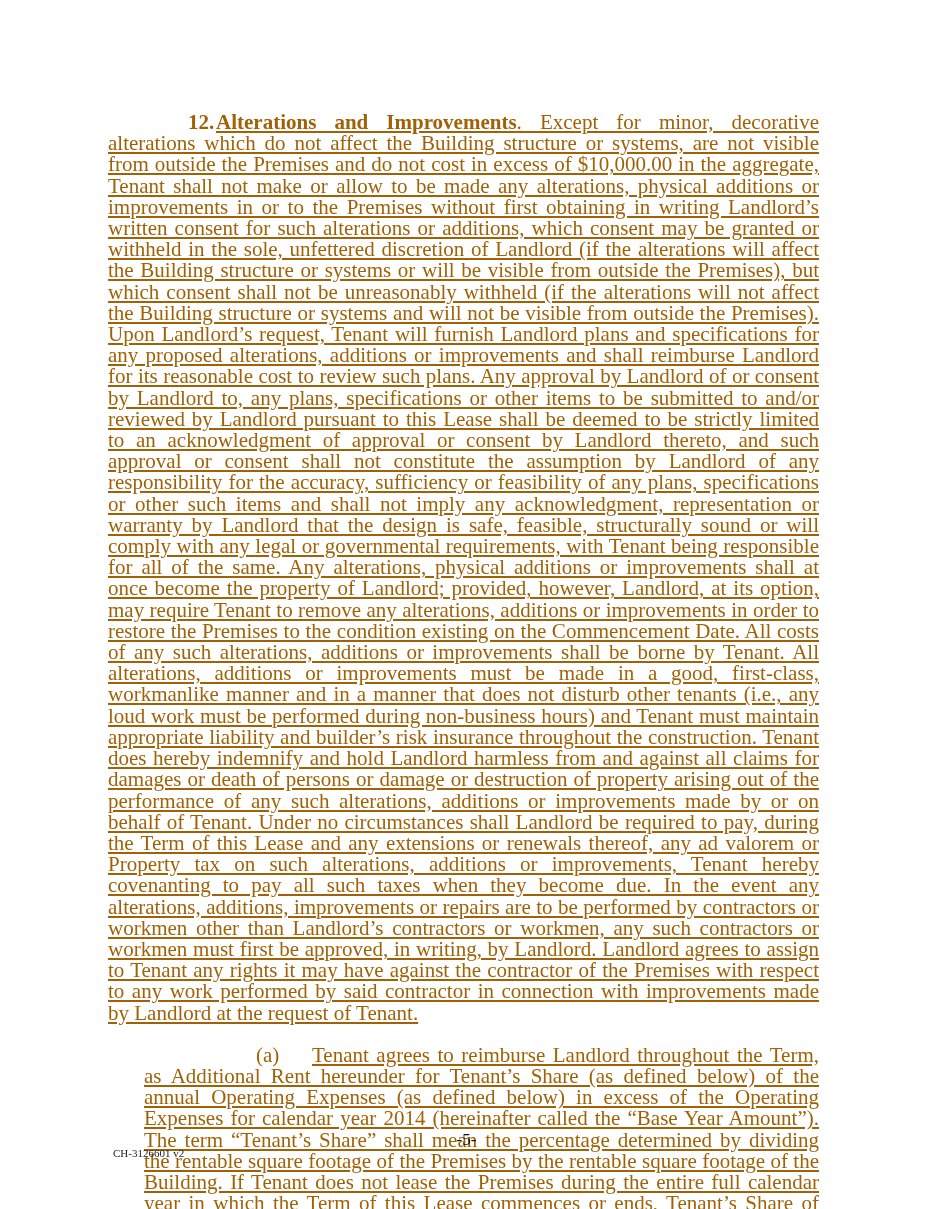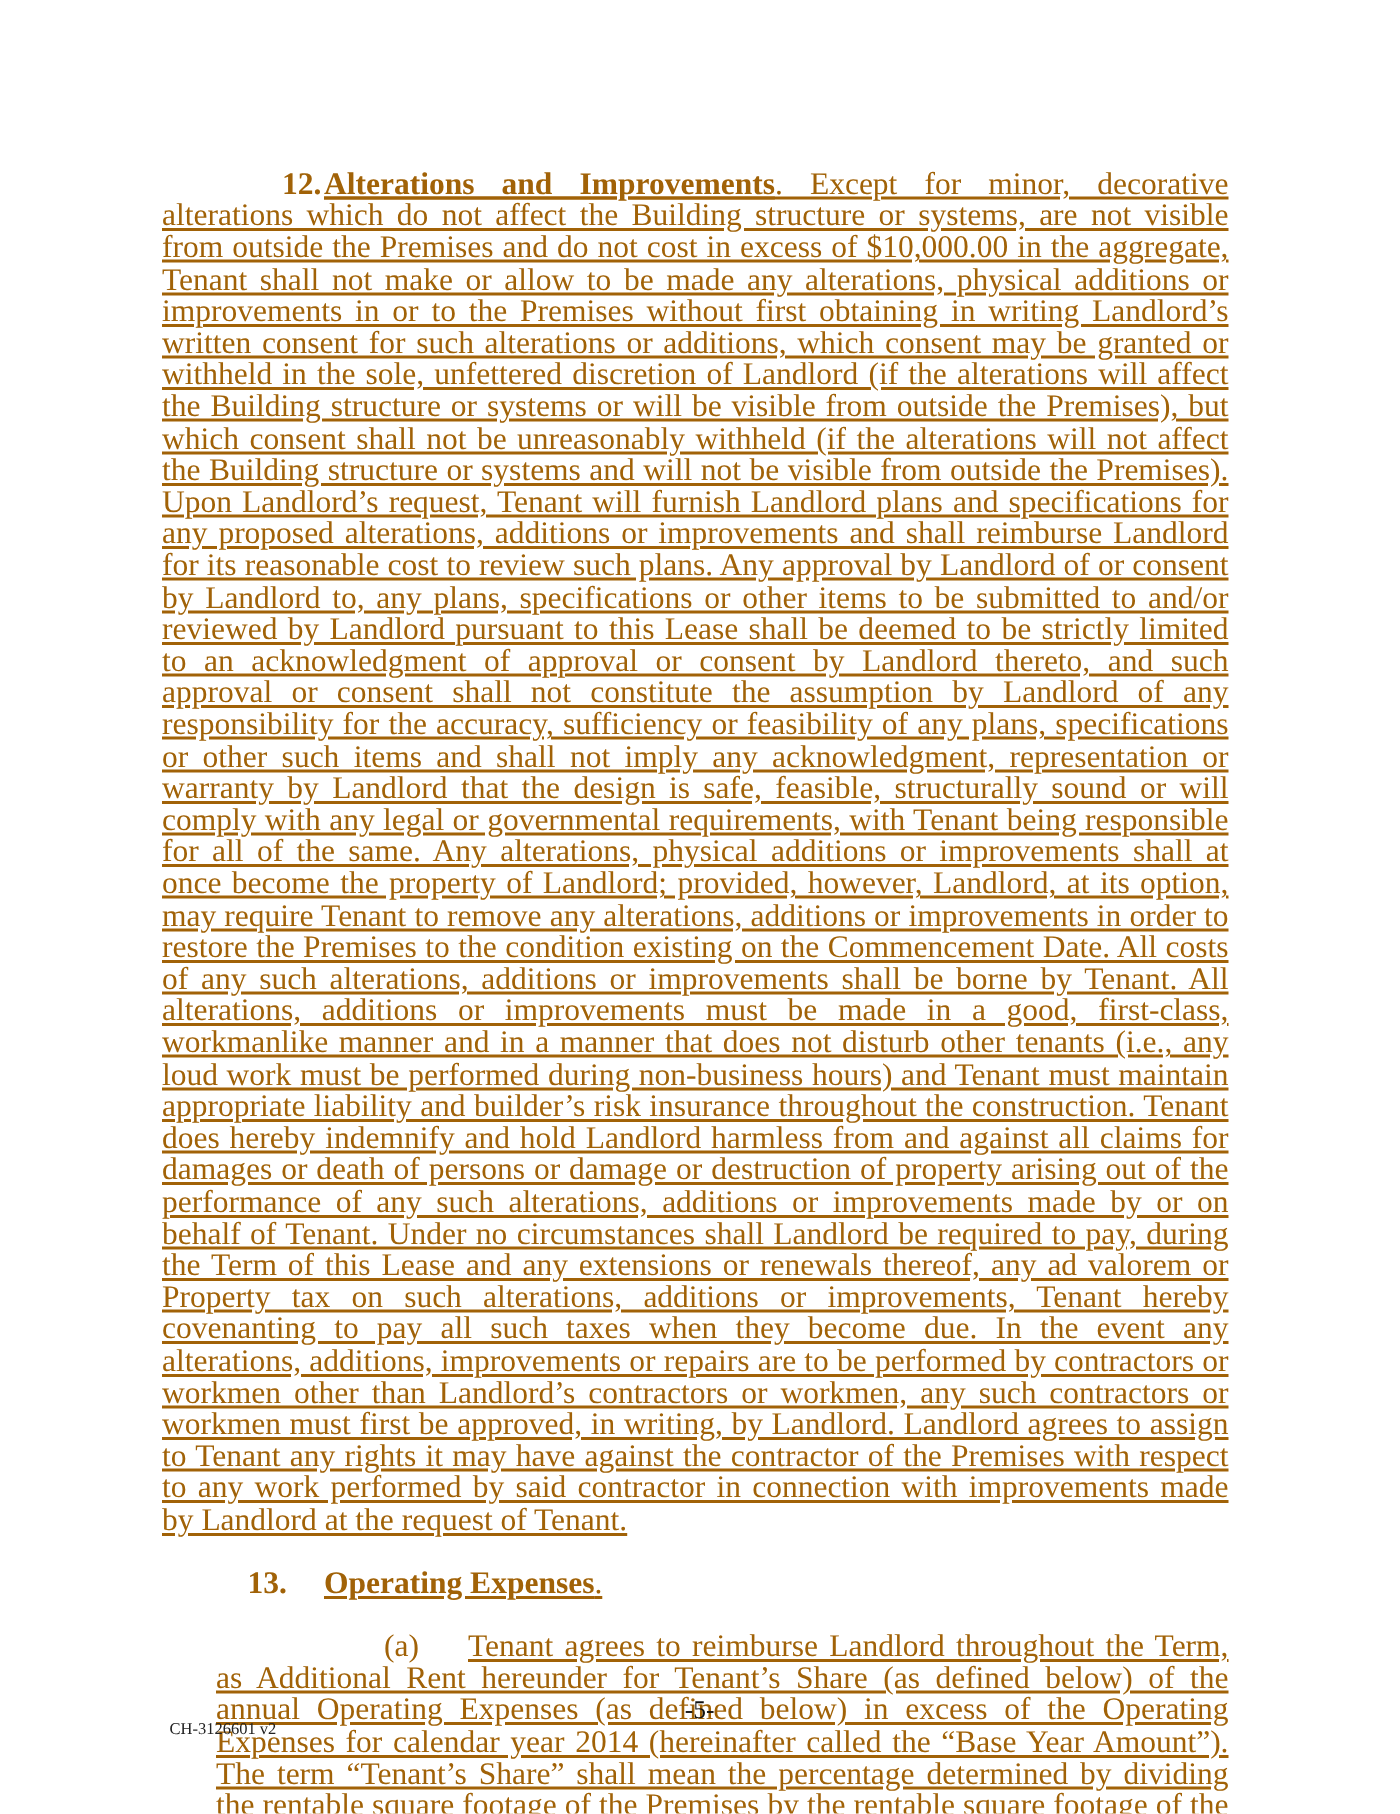--- a/index.html
+++ b/index.html
@@ -26,19 +26,18 @@
     position: absolute; left: 113px; top: 1147px;
     font-family: "Liberation Serif", serif; font-size: 11px; color: #222;
   }
 </style>
 </head>
 <body>
 
 <div class="page">
   <p class="para p12"><span class="sec-num">12.</span><span class="sec-title">Alterations and Improvements</span><span>. Except for minor, decorative alterations which do not affect the Building structure or systems, are not visible from outside the Premises and do not cost in excess of $10,000.00 in the aggregate, Tenant shall not make or allow to be made any alterations, physical additions or improvements in or to the Premises without first obtaining in writing Landlord’s written consent for such alterations or additions, which consent may be granted or withheld in the sole, unfettered discretion of Landlord (if the alterations will affect the Building structure or systems or will be visible from outside the Premises), but which consent shall not be unreasonably withheld (if the alterations will not affect the Building structure or systems and will not be visible from outside the Premises).  Upon Landlord’s request, Tenant will furnish Landlord plans and specifications for any proposed alterations, additions or improvements and shall reimburse Landlord for its reasonable cost to review such plans.  Any approval by Landlord of or consent by Landlord to, any plans, specifications or other items to be submitted to and/or reviewed by Landlord pursuant to this Lease shall be deemed to be strictly limited to an acknowledgment of approval or consent by Landlord thereto, and such approval or consent shall not constitute the assumption by Landlord of any responsibility for the accuracy, sufficiency or feasibility of any plans, specifications or other such items and shall not imply any acknowledgment, representation or warranty by Landlord that the design is safe, feasible, structurally sound or will comply with any legal or governmental requirements, with Tenant being responsible for all of the same.  Any alterations, physical additions or improvements shall at once become the property of Landlord; provided, however, Landlord, at its option, may require Tenant to remove any alterations, additions or improvements in order to restore the Premises to the condition existing on the Commencement Date.  All costs of any such alterations, additions or improvements shall be borne by Tenant.  All alterations, additions or improvements must be made in a good, first-class, workmanlike manner and in a manner that does not disturb other tenants (i.e., any loud work must be performed during non-business hours) and Tenant must maintain appropriate liability and builder’s risk insurance throughout the construction.  Tenant does hereby indemnify and hold Landlord harmless from and against all claims for damages or death of persons or damage or destruction of property arising out of the performance of any such alterations, additions or improvements made by or on behalf of Tenant. Under no circumstances shall Landlord be required to pay, during the Term of this Lease and any extensions or renewals thereof, any ad valorem or Property tax on such alterations, additions or improvements, Tenant hereby covenanting to pay all such taxes when they become due.  In the event any alterations, additions, improvements or repairs are to be performed by contractors or workmen other than Landlord’s contractors or workmen, any such contractors or workmen must first be approved, in writing, by Landlord.  Landlord agrees to assign to Tenant any rights it may have against the contractor of the Premises with respect to any work performed by said contractor in connection with improvements made by Landlord at the request of Tenant.</span></p>
 
-  <p class="para h13"><span class="sec-num">13.</span><span class="sec-title">Operating Expenses</span><span>.</span></p>
 
   <p class="para p13a"><span class="sub-label">(a)</span><span>Tenant agrees to reimburse Landlord throughout the Term, as Additional Rent hereunder for Tenant’s Share (as defined below) of the annual Operating Expenses (as defined below) in excess of the Operating Expenses for calendar year 2014 (hereinafter called the “Base Year Amount”).  The term “Tenant’s Share” shall mean the percentage determined by dividing the rentable square footage of the Premises by the rentable square footage of the Building.  If Tenant does not lease the Premises during the entire full calendar year in which the Term of this Lease commences or ends, Tenant’s Share of excess Operating Expenses for the</span></p>
 </div>
 
 <div class="page-num">-5-</div>
 <div class="doc-id">CH-3126601 v2</div>
 
 </body></html>

